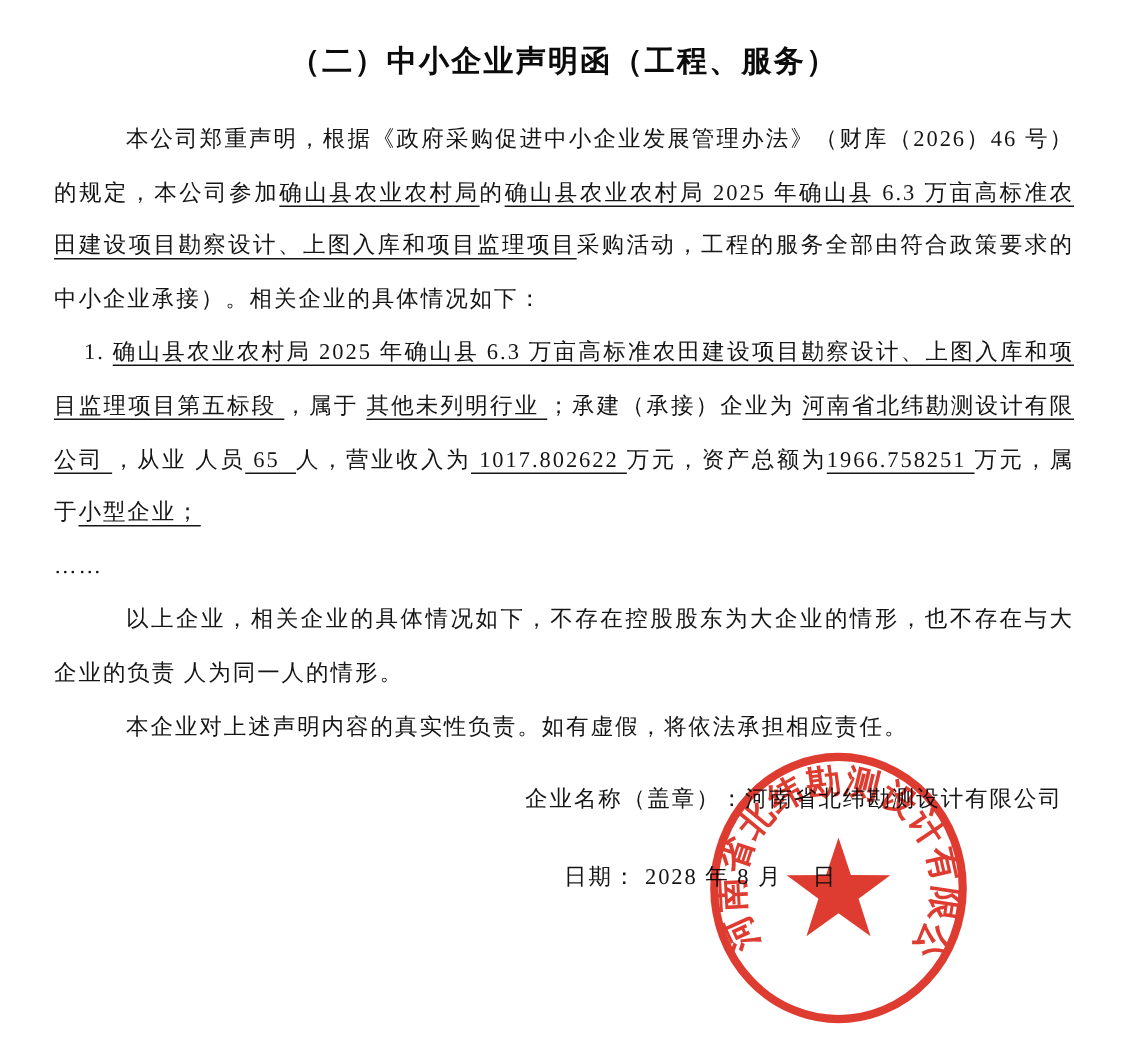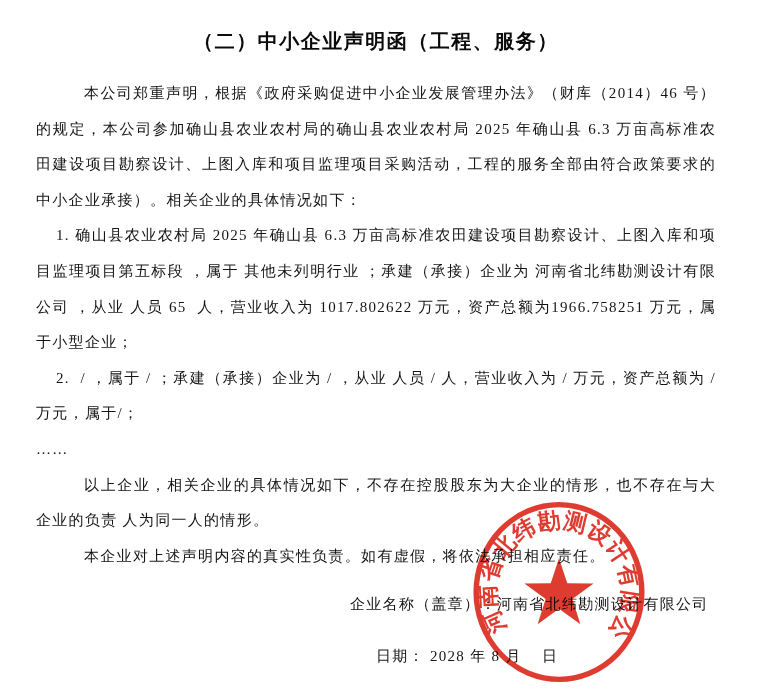--- a/index.html
+++ b/index.html
@@ -28,20 +28,21 @@
     font-size:15px;
     line-height:35.6px;
     letter-spacing:1.3px;
     text-align:justify;
   }
   .para{white-space:pre-wrap;margin:0;}
   .indent-normal{text-indent:48px;}
   .indent-item{text-indent:20px;}
   .indent-none{text-indent:0;}
   .u{
+    text-decoration:underline;
     text-underline-offset:4px;
     text-decoration-thickness:1px;
   }
   .sig-line{
     white-space:pre-wrap;
     font-size:15px;
     letter-spacing:1.3px;
     line-height:36px;
   }
   .sig-company{margin:12px 0 0 314px;}
@@ -57,23 +58,22 @@
   .stamp svg{display:block;width:182px;height:192px;}
 </style>
 </head>
 <body>
 
 <div class="page">
 
   <h1 class="title">（二）中小企业声明函（工程、服务）</h1>
 
   <div class="body">
-      <div class="para indent-normal"><span>本公司郑重声明，根据《政府采购促进中小企业发展管理办法》（财库（2014）46 号）的规定，本公司参加</span><span class="u">确山县农业农村局</span><span>的</span><span class="u">确山县农业农村局 2025 年确山县 6.3 万亩高标准农田建设项目勘察设计、上图入库和项目监理项目</span><span>采购活动，工程的服务全部由符合政策要求的中小企业承接）。相关企业的具体情况如下：</span></div>
+      <div class="para indent-normal"><span>本公司郑重声明，根据《政府采购促进中小企业发展管理办法》（财库（2026）46 号）的规定，本公司参加</span><span class="u">确山县农业农村局</span><span>的</span><span class="u">确山县农业农村局 2025 年确山县 6.3 万亩高标准农田建设项目勘察设计、上图入库和项目监理项目</span><span>采购活动，工程的服务全部由符合政策要求的中小企业承接）。相关企业的具体情况如下：</span></div>
       <div class="para indent-item"><span>1. </span><span class="u">确山县农业农村局 2025 年确山县 6.3 万亩高标准农田建设项目勘察设计、上图入库和项目监理项目第五标段 </span><span>，属于 </span><span class="u">其他未列明行业 </span><span>；承建（承接）企业为 </span><span class="u">河南省北纬勘测设计有限公司 </span><span>，从业 人员</span><span class="u"> 65  </span><span>人，营业收入为</span><span class="u"> 1017.802622 </span><span>万元，资产总额为</span><span class="u">1966.758251 </span><span>万元，属于</span><span class="u">小型企业；</span></div>
-      <div class="para indent-item"><span>2. </span><span class="u"> / </span><span>，属于</span><span class="u"> / </span><span>；承建（承接）企业为</span><span class="u"> / </span><span>，从业 人员</span><span class="u"> / </span><span>人，营业收入为</span><span class="u"> / </span><span>万元，资产总额为</span><span class="u"> / </span><span>万元，属于</span><span class="u">/；</span></div>
       <div class="para indent-none"><span>……</span></div>
       <div class="para indent-normal"><span>以上企业，相关企业的具体情况如下，不存在控股股东为大企业的情形，也不存在与大企业的负责 人为同一人的情形。</span></div>
       <div class="para indent-normal"><span>本企业对上述声明内容的真实性负责。如有虚假，将依法承担相应责任。</span></div>
     </div>
 
   <div class="sig-line sig-company"><span>企业名称（盖章）：</span><span>河南省北纬勘测设计有限公司</span></div>
 
   <div class="sig-line sig-date"><span>日期： </span><span>2028 年 8 月    日</span></div>
 
   <div class="stamp">

